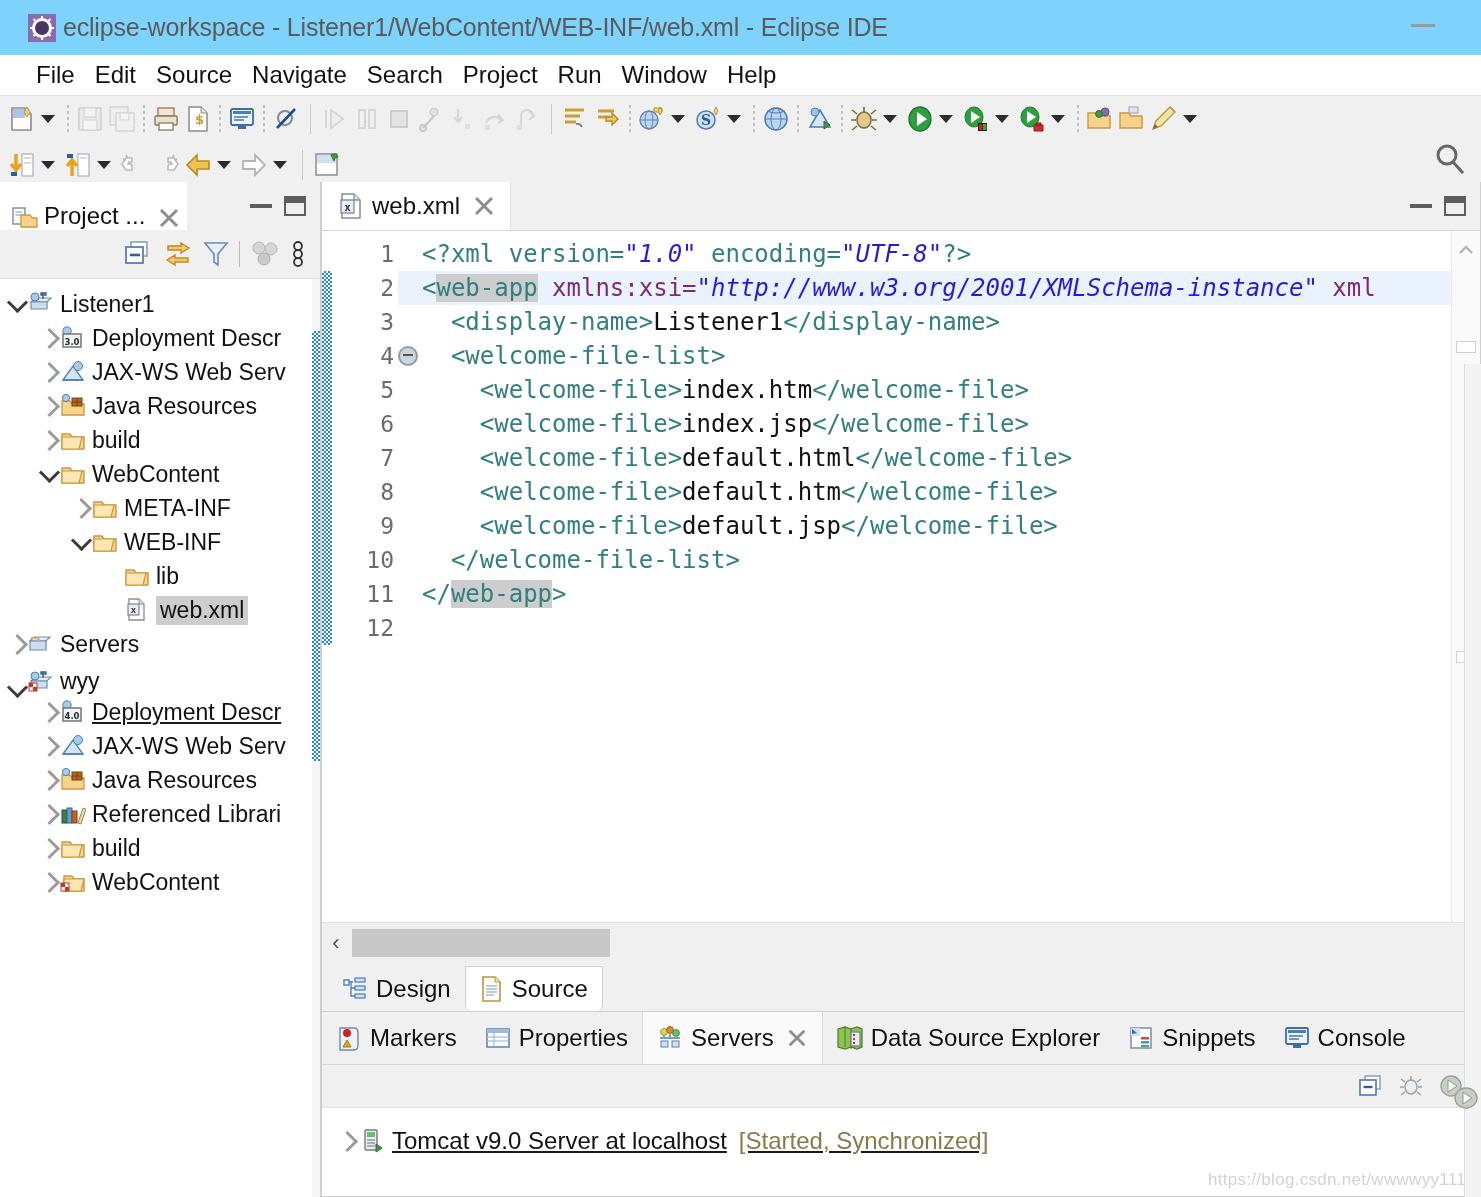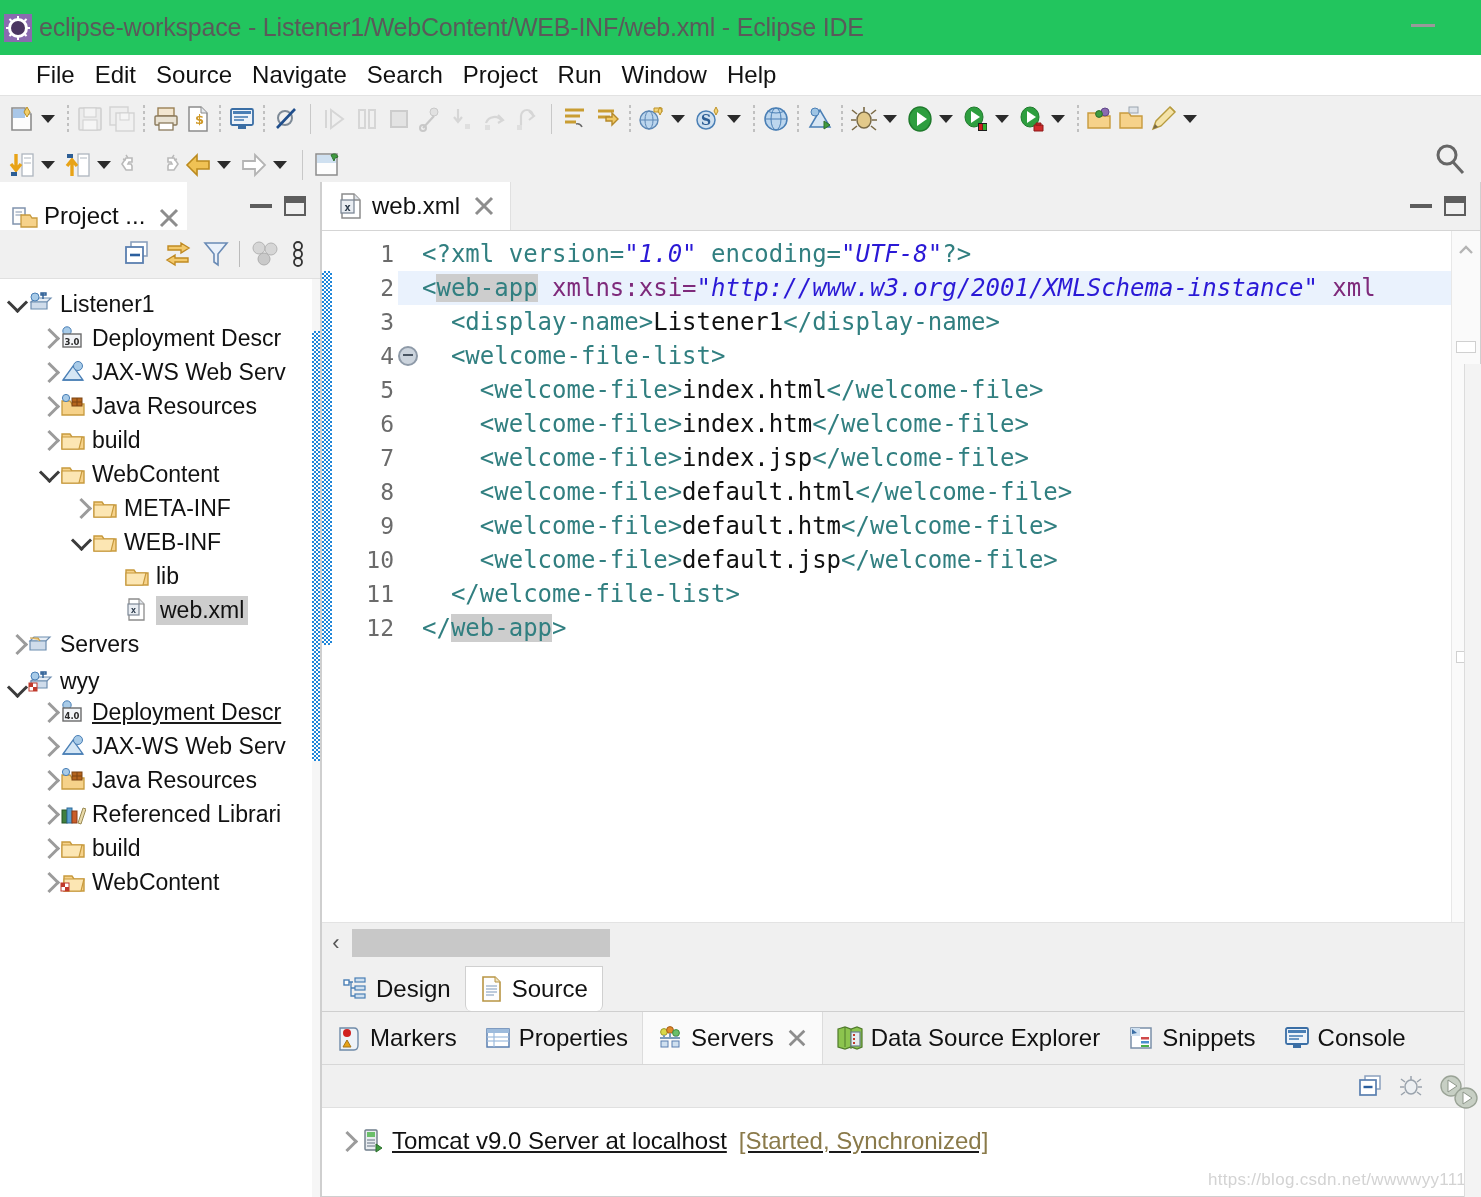--- a/index.html
+++ b/index.html
@@ -7,22 +7,22 @@
     width:1481px;height:1197px;
     background:#ffffff;
     font-family:"Liberation Sans", sans-serif;
     font-size:21px;
     color:#1a1a1a;
     overflow:hidden;
     position:relative;
   }
   
   .titlebar{
-    height:55px;background:#22c55e;display:flex;align-items:center;
-    padding-left:3px;box-sizing:border-box;position:relative;
+    height:55px;background:#7dd3fc;display:flex;align-items:center;
+    padding-left:27px;box-sizing:border-box;position:relative;
   }
   .eclipse-icon{width:30px;height:30px;flex:0 0 30px;margin-right:6px;position:relative;}
   .title-text{font-size:25px;color:#5a5a5a;white-space:nowrap;letter-spacing:-.2px;}
   .win-min{position:absolute;right:46px;top:24px;width:24px;height:3px;background:#9a9a9a;}
   
   .menubar{height:40px;background:#ffffff;display:flex;align-items:center;padding-left:26px;box-sizing:border-box;}
   .menubar .mi{font-size:24px;color:#111;padding:0 10px;white-space:nowrap;cursor:default;}
   
   .toolbars{background:#f0f0f0;border-top:1px solid #e2e2e2;border-bottom:1px solid #d8d8d8;position:relative;}
   .tbrow{height:46px;display:flex;align-items:center;padding-left:6px;box-sizing:border-box;}
@@ -837,21 +837,20 @@
             <div class="gline">9</div>
             <div class="gline">10</div>
             <div class="gline">11</div>
             <div class="gline">12</div>
           </div>
         <div class="codearea" id="codearea">
             <div class="cline"><span class="tag">&lt;?xml version=</span><span class="val">"1.0"</span><span class="tag"> encoding=</span><span class="val">"UTF-8"</span><span class="tag">?&gt;</span></div>
             <div class="cline hl"><span class="tag">&lt;</span><span class="tag selbg">web-app</span><span class="tag"> </span><span class="attr">xmlns:xsi=</span><span class="val">"http://www.w3.org/2001/XMLSchema-instance"</span><span class="attr"> xml</span></div>
             <div class="cline"><span class="tag">  &lt;display-name&gt;</span><span class="txt">Listener1</span><span class="tag">&lt;/display-name&gt;</span></div>
             <div class="cline"><span class="tag">  &lt;welcome-file-list&gt;</span></div>
-            <div class="cline"><span class="tag">    &lt;welcome-file&gt;</span><span class="txt">index.html</span><span class="tag">&lt;/welcome-file&gt;</span></div>
             <div class="cline"><span class="tag">    &lt;welcome-file&gt;</span><span class="txt">index.htm</span><span class="tag">&lt;/welcome-file&gt;</span></div>
             <div class="cline"><span class="tag">    &lt;welcome-file&gt;</span><span class="txt">index.jsp</span><span class="tag">&lt;/welcome-file&gt;</span></div>
             <div class="cline"><span class="tag">    &lt;welcome-file&gt;</span><span class="txt">default.html</span><span class="tag">&lt;/welcome-file&gt;</span></div>
             <div class="cline"><span class="tag">    &lt;welcome-file&gt;</span><span class="txt">default.htm</span><span class="tag">&lt;/welcome-file&gt;</span></div>
             <div class="cline"><span class="tag">    &lt;welcome-file&gt;</span><span class="txt">default.jsp</span><span class="tag">&lt;/welcome-file&gt;</span></div>
             <div class="cline"><span class="tag">  &lt;/welcome-file-list&gt;</span></div>
             <div class="cline"><span class="tag">&lt;/</span><span class="tag selbg">web-app</span><span class="tag">&gt;</span></div>
           </div>
         <div class="ov-ruler">
           <span class="ov-up">

